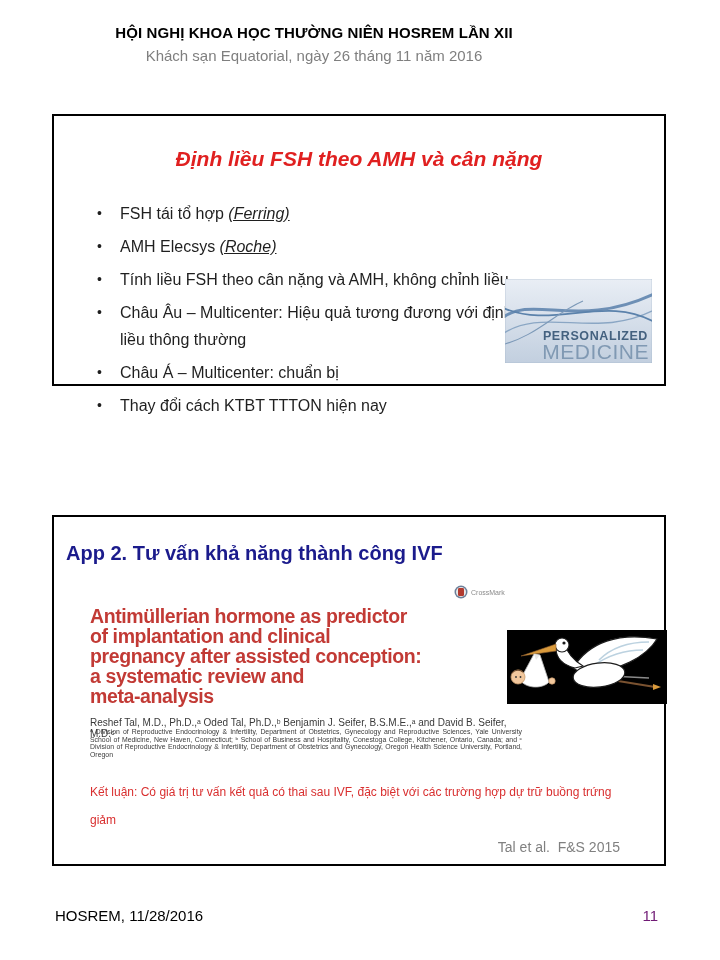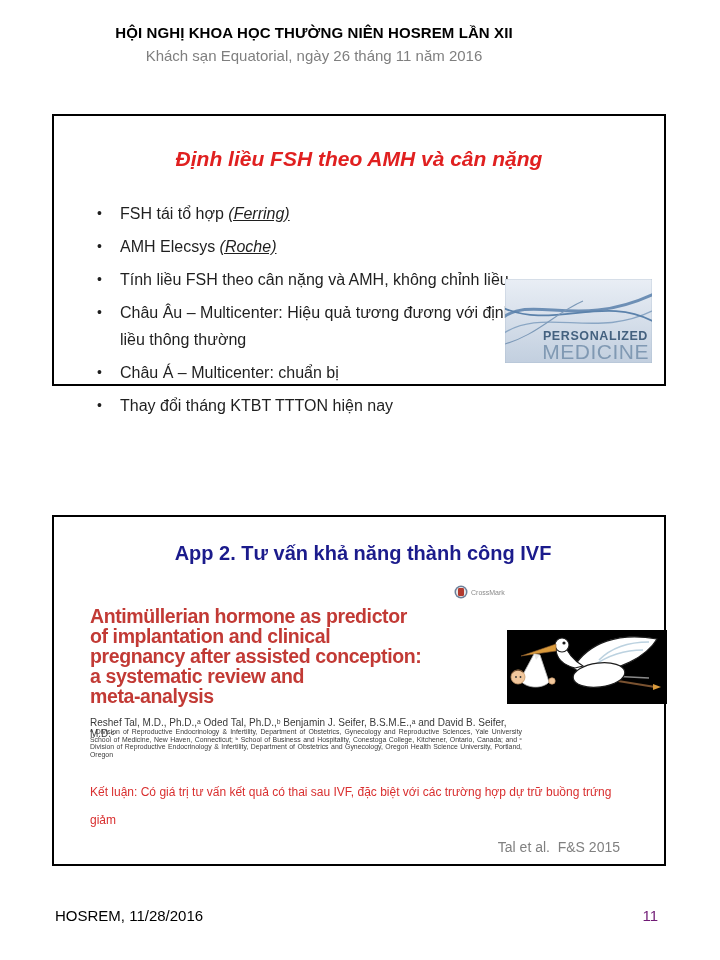--- a/index.html
+++ b/index.html
@@ -22,21 +22,21 @@
     font-size:21px; font-weight:bold; font-style:italic; color:#e02020; }
   .bullets { position:absolute; top:84px; left:43px; width:525px; list-style:none; }
   .bullet { display:flex; font-size:16px; line-height:27px; margin-bottom:6px; color:#1f1f1f; }
   .bullet .dot { width:23px; flex:0 0 23px; font-size:14px; }
   .bullet .bt { max-width:500px; }
   .bullet .bt i { font-style:italic;text-decoration:underline; }
 
   .pm-image { position:absolute; right:12px; bottom:21px; width:147px; height:84px; }
 
   
-  .s2-title { position:absolute; top:25px; left:4px; width:100%; text-align:center;
+  .s2-title { position:absolute; top:25px; left:12px; width:100%; text-align:left;
     font-size:20px; font-weight:bold; color:#1b1b8c; }
   .crossmark { position:absolute; top:68px; left:400px; display:flex; align-items:center; gap:3px; }
   .crossmark-label { font-size:7px; color:#8a8a8a; }
   .paper-title { position:absolute; top:89px; left:36px; width:430px;
     font-size:19.5px; font-weight:bold; line-height:20px; letter-spacing:-0.4px; color:#c23a35; }
   .paper-authors { position:absolute; top:200px; left:36px; width:430px;
     font-size:10px; color:#3a3a3a; }
   .paper-affil { position:absolute; top:211px; left:36px; width:432px;
     font-size:6.9px; line-height:7.6px; color:#3a3a3a; text-align:justify; }
   .stork-image { position:absolute; top:113px; left:453px; width:160px; height:74px; }
@@ -75,21 +75,21 @@
     <li class="bullet">
       <span class="dot">•</span>
       <span class="bt"><span>Châu Âu – Multicenter: Hiệu quả tương đương với định liều và chỉnh liều thông thường</span><i></i></span>
     </li>
     <li class="bullet">
       <span class="dot">•</span>
       <span class="bt"><span>Châu Á – Multicenter: chuẩn bị</span><i></i></span>
     </li>
     <li class="bullet">
       <span class="dot">•</span>
-      <span class="bt"><span>Thay đổi tháng KTBT TTTON hiện nay</span><i></i></span>
+      <span class="bt"><span>Thay đổi cách KTBT TTTON hiện nay</span><i></i></span>
     </li>
   </ul>
 
   <svg class="pm-image" viewBox="0 0 147 84" xmlns="http://www.w3.org/2000/svg">
     <defs>
       <linearGradient id="pmbg" x1="0" y1="0" x2="0" y2="1">
         <stop offset="0" stop-color="#e9eef5"></stop>
         <stop offset="1" stop-color="#c2cfdf"></stop>
       </linearGradient>
     </defs>

